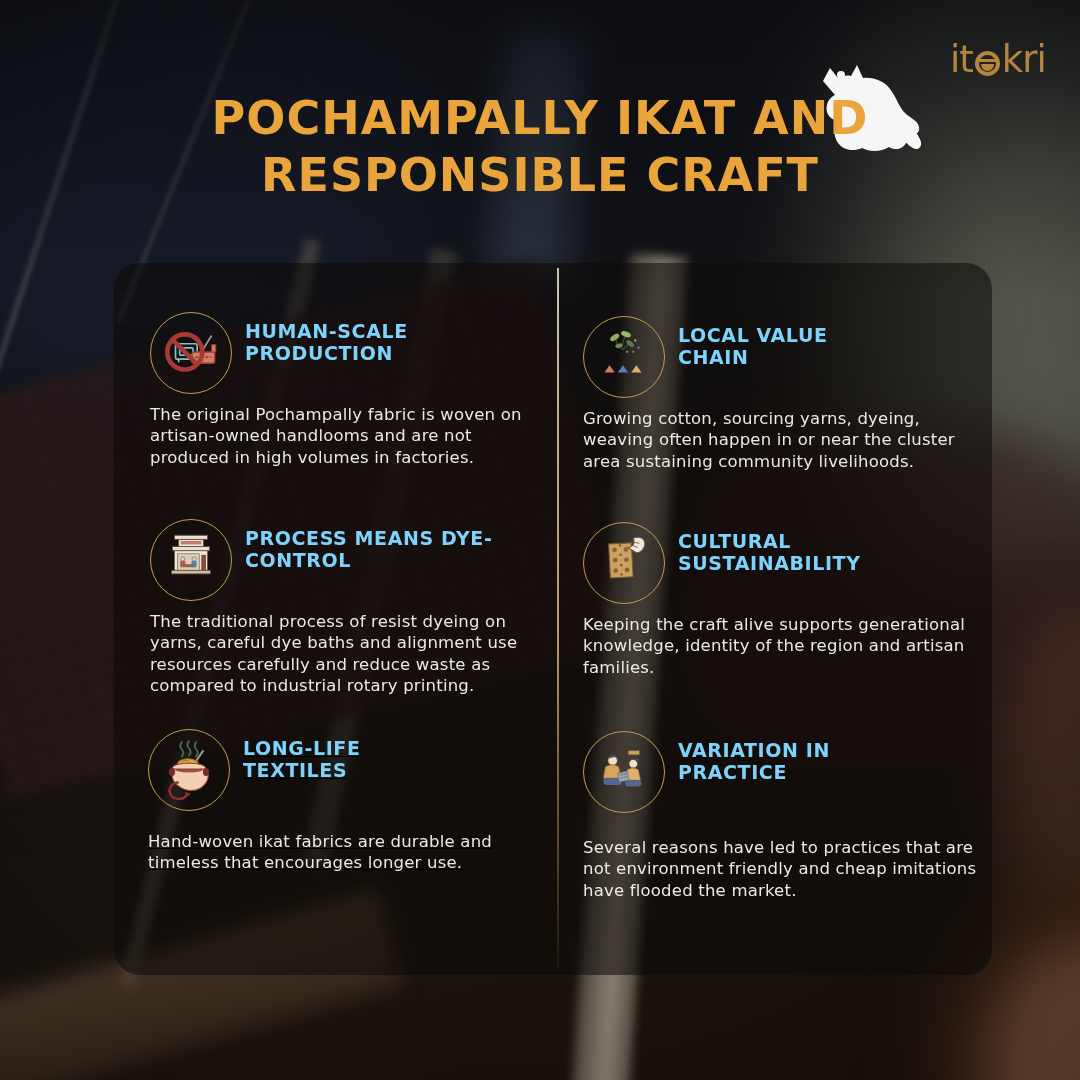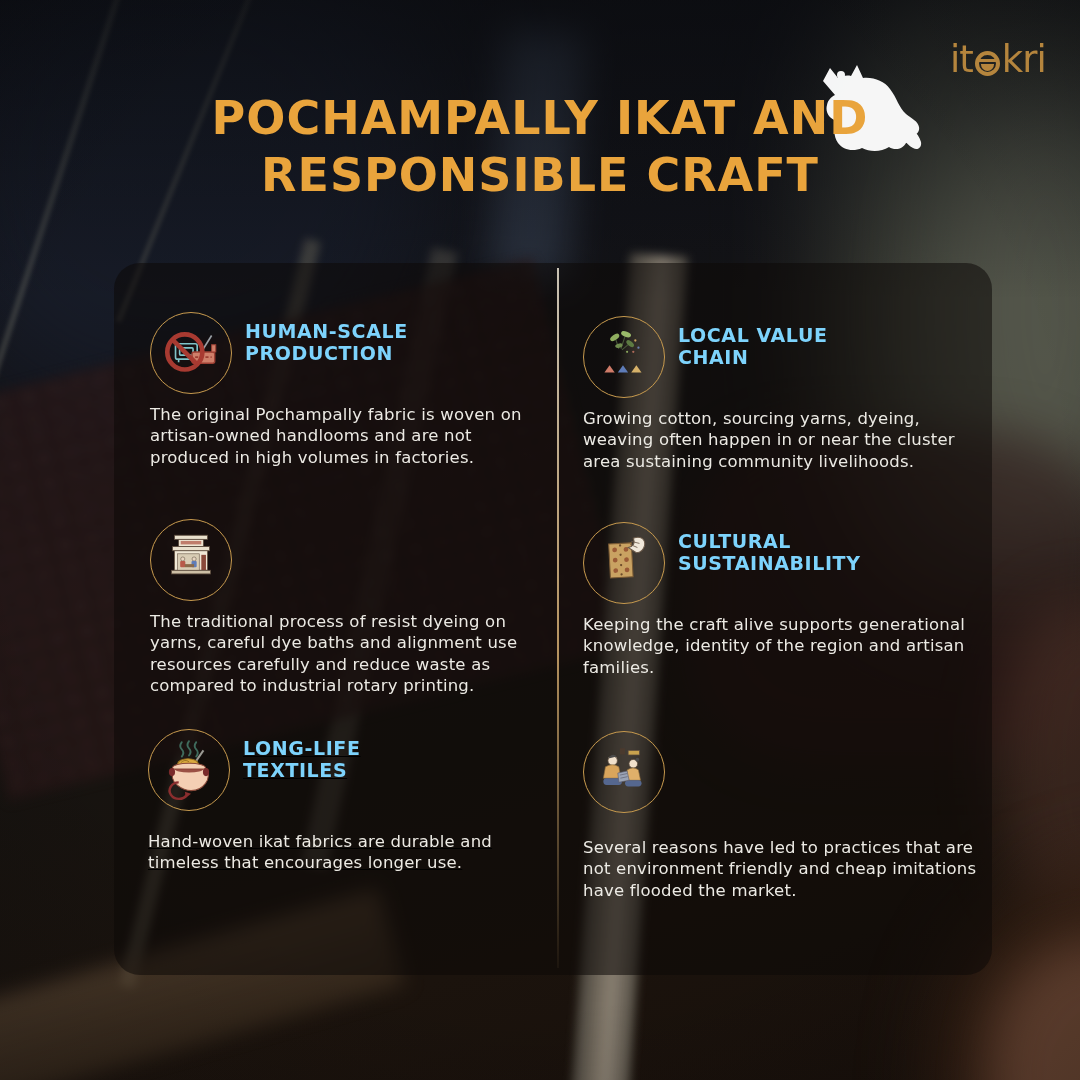--- a/index.html
+++ b/index.html
@@ -182,20 +182,22 @@
           <rect x="19" y="26" width="21" height="16" fill="#d9cdb5" stroke="#6b5a4a" stroke-width=".6"></rect>
           <rect x="42" y="27" width="4.5" height="15" fill="#8a4a3a"></rect>
           <circle cx="24" cy="31" r="2" fill="#e8d5c0" stroke="#5a4a3c" stroke-width=".5"></circle>
           <rect x="21.5" y="33" width="5" height="6" rx="1" fill="#b85a4a"></rect>
           <circle cx="35" cy="31" r="2" fill="#e8d5c0" stroke="#5a4a3c" stroke-width=".5"></circle>
           <rect x="32.5" y="33" width="5" height="6" rx="1" fill="#5e7cb8"></rect>
           <rect x="26" y="36" width="9" height="3" fill="#8a6a4a"></rect>
           <rect x="13" y="42" width="38" height="3.5" fill="#cdbfa5" stroke="#5a4a3c" stroke-width=".8"></rect>
         </svg>
       </div>
+      <h3 class="cell-title">PROCESS MEANS DYE-
+CONTROL</h3>
     </div>
     <p class="cell-body">The traditional process of resist dyeing on yarns, careful dye baths and alignment use resources carefully and reduce waste as compared to industrial rotary printing.</p>
   </div>
 
   <div class="cell c4">
     <div class="cell-head">
       <div class="icon-circle">
         <svg viewBox="0 0 64 64">
           <g transform="rotate(-3 29 30)">
             <rect x="18" y="13" width="22" height="33" fill="#c9a262" stroke="#7a5a34" stroke-width="1"></rect>
@@ -262,17 +264,19 @@
           <path d="M14,27 q7,-4 13,0 l2,11 h-17 z" fill="#d9a55c" stroke="#8a6a3a" stroke-width=".6"></path>
           <rect x="12" y="38" width="18" height="6.5" rx="3" fill="#55678f"></rect>
           <circle cx="41" cy="24" r="4.2" fill="#f0e0cc" stroke="#5a4a3c" stroke-width=".8"></circle>
           <circle cx="45" cy="20" r="1.8" fill="#4a4a4a"></circle>
           <path d="M35,30 q6,-4 11,0 l2,10 h-14 z" fill="#e0b06a" stroke="#8a6a3a" stroke-width=".6"></path>
           <rect x="33" y="40" width="16" height="6" rx="3" fill="#55678f"></rect>
           <path d="M26,33 l9,-2 l2,9 l-10,2 z" fill="#9aa3b5" stroke="#5a5a6a" stroke-width=".6"></path>
           <path d="M28,35 l7,-1.5 M28.5,38 l7,-1.5" stroke="#5a5a6a" stroke-width=".6" fill="none"></path>
         </svg>
       </div>
+      <h3 class="cell-title">VARIATION IN
+PRACTICE</h3>
     </div>
     <p class="cell-body">Several reasons have led to practices that are not environment friendly and cheap imitations have flooded the market.</p>
   </div>
 
 </div>
 
 </body></html>

